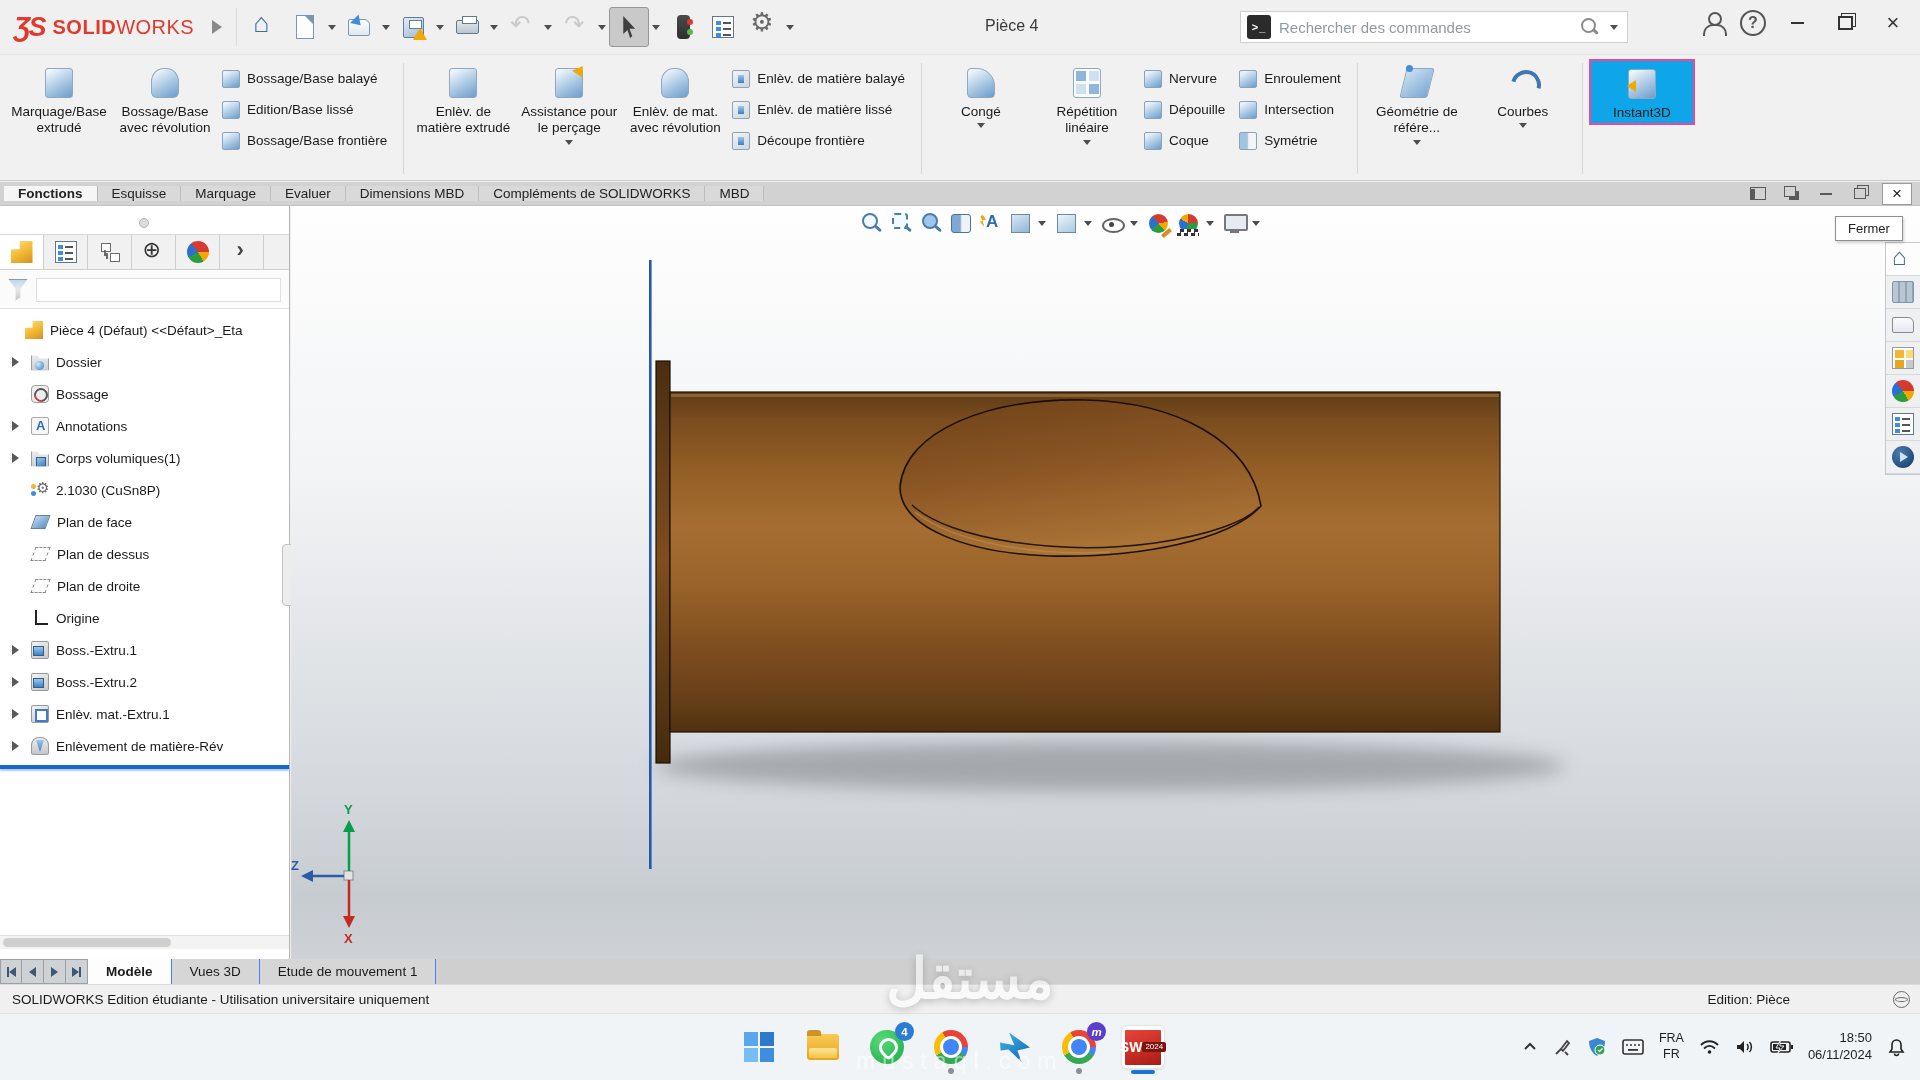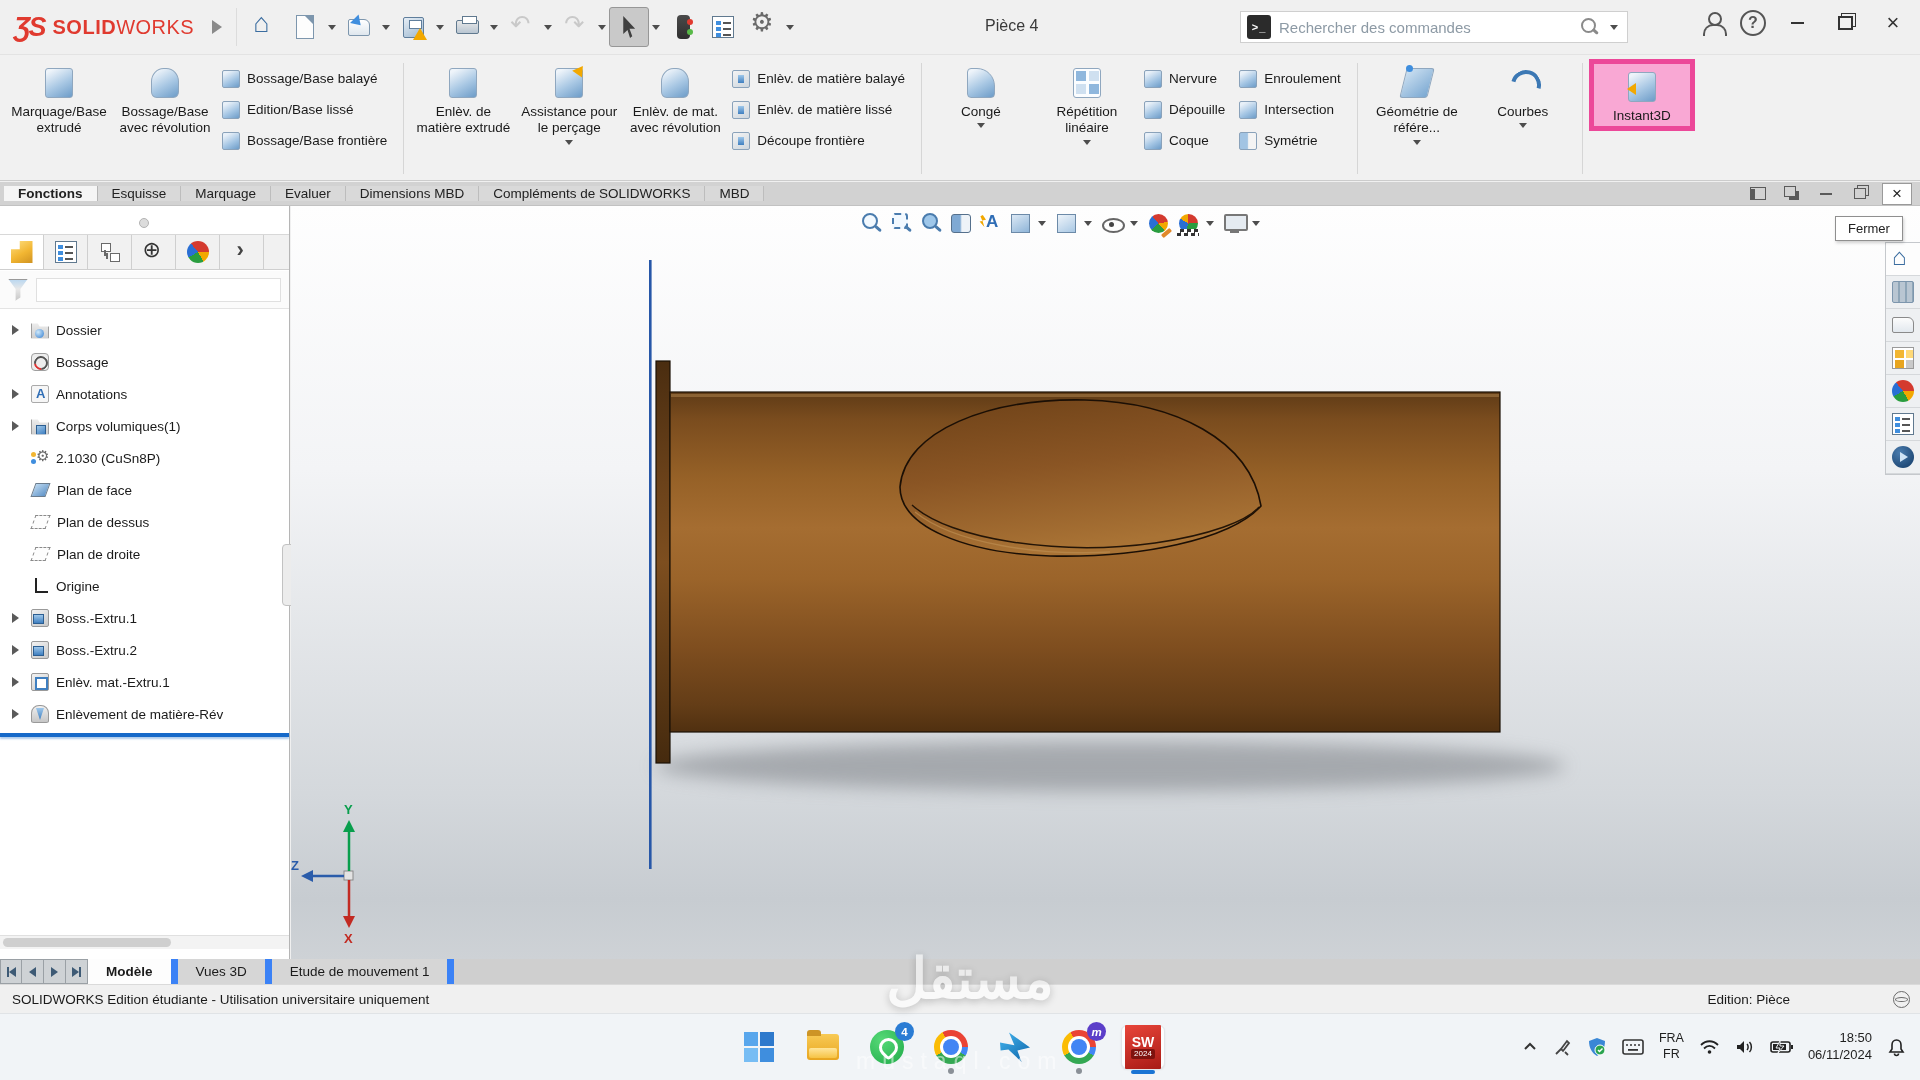--- a/index.html
+++ b/index.html
@@ -58,21 +58,21 @@
   .qa-display-settings { background:#fff; border:1.5px solid #60798f; width:22px; height:22px; margin:2px; }
   .qa-display-settings::before { content:""; position:absolute; left:3px; top:4px; width:5px; height:4px; background:#3f8ede; box-shadow:0 6px 0 #3f8ede, 0 12px 0 #3f8ede; }
   .qa-display-settings::after { content:""; position:absolute; left:10px; top:5px; width:8px; height:2px; background:#555; box-shadow:0 6px 0 #555, 0 12px 0 #555; }
   .qa-options::after { content:"⚙"; font-size:26px; color:#6a6a6a; position:absolute; left:0; top:-7px; }
 
   
   .ribbon { position:absolute; top:55px; left:0; right:0; height:126px; background:#f1f1f1; border-bottom:1px solid #cccccc; display:flex; align-items:stretch; padding:2px 2px 0 2px; }
   .rgroup { display:flex; align-items:flex-start; padding:2px 4px; }
   .rsep { width:1px; background:#d6d6d6; margin:6px 2px; }
   .rbig { display:flex; flex-direction:column; align-items:center; width:106px; padding:5px 2px 2px; gap:3px; line-height:1.22; text-align:center; border:1px solid transparent; }
-  .rbig.active { background:#f9a8d4; border:5px solid #ec4899;justify-content:center; }
+  .rbig.active { background:#0ea5e9; border:2px solid #ec4899;justify-content:center; }
   .rstack { display:flex; flex-direction:column; padding-top:4px; }
   .rrow { display:flex; align-items:center; gap:7px; height:31px; padding:0 10px 0 4px; text-align:left; white-space:nowrap; }
   .ribbon-collapse { position:absolute; right:14px; bottom:10px; width:14px; height:9px; }
   .ribbon-collapse::before { content:""; position:absolute; left:0; top:2px; width:9px; height:9px; border-top:2px solid #555; border-left:2px solid #555; transform:rotate(45deg); }
 
   .ric { width:38px; height:36px; position:relative; flex:none; }
   .ric::before { content:""; position:absolute; inset:3px 5px; background:linear-gradient(150deg,#eef4fa 10%,#a9c8e4 55%,#6d9cc8); border:1px solid #8fa7bf; border-radius:3px; }
   .ric-boss-revolve-big::before, .ric-cut-revolve-big::before { border-radius:45% 45% 20% 20%; }
   .ric-hole-wizard-big::after { content:""; position:absolute; right:2px; top:0; width:0; height:0; border-left:6px solid transparent; border-right:6px solid transparent; border-bottom:10px solid #f2a800; transform:rotate(35deg); }
   .ric-fillet-big::before { border-radius:4px 18px 4px 4px; }
@@ -197,21 +197,21 @@
   .rp-3d-content { border-radius:50%; background:radial-gradient(circle at 35% 30%,#4a7cae,#123a66); }
   .rp-3d-content::after { content:""; position:absolute; left:8px; top:6px; width:0; height:0; border-top:5px solid transparent; border-bottom:5px solid transparent; border-left:8px solid #cfe3f5; }
 
   
   .btabs { position:absolute; top:959px; left:0; right:0; height:25px; background:#c3c3c3; display:flex; align-items:stretch; }
   .bnav { width:22px; display:flex; align-items:center; justify-content:center; background:#ced2d5; border:1px solid #9aa0a5; border-left:none; }
   .bnav:first-child { border-left:1px solid #9aa0a5; }
   .tri-l { width:0; height:0; border-top:5px solid transparent; border-bottom:5px solid transparent; border-right:7px solid #3d5a75; }
   .tri-r { width:0; height:0; border-top:5px solid transparent; border-bottom:5px solid transparent; border-left:7px solid #3d5a75; }
   .bar-v { width:2px; height:10px; background:#3d5a75; }
-  .btab { padding:0 18px; display:flex; align-items:center; background:#d6d6d6; border-right:7px solid #3b82f6; font-size:13.5px; }
+  .btab { padding:0 18px; display:flex; align-items:center; background:#d6d6d6; border-right:1px solid #3b82f6; font-size:13.5px; }
   .btab.active { background:#fdfdfd; font-weight:bold; }
   .btabs-rest { flex:1; background:#cfcfcf; }
 
   
   .status { position:absolute; top:984px; left:0; right:0; height:29px; background:#f0f0f0; border-top:1px solid #dadada; display:flex; align-items:center; padding:0 12px; }
   .status-right { margin-left:auto; padding-right:118px; }
   .status-globe { position:absolute; right:10px; top:6px; width:17px; height:17px; border:1.5px solid #6a6a6a; border-radius:50%; }
   .status-globe::after { content:""; position:absolute; left:1px; top:5px; width:11px; height:3px; border:1.5px solid #6a6a6a; border-radius:50%; }
 
   
@@ -226,21 +226,21 @@
   .app { position:relative; display:inline-block; }
   .app-start { width:30px; height:30px; background:linear-gradient(#58a6ec,#58a6ec) 0 0/14px 14px no-repeat, linear-gradient(#2e79cc,#2e79cc) 16px 0/14px 14px no-repeat, linear-gradient(#77bdf4,#77bdf4) 0 16px/14px 14px no-repeat, linear-gradient(#3f8ede,#3f8ede) 16px 16px/14px 14px no-repeat; }
   .app-explorer { width:32px; height:26px; background:linear-gradient(#f8ca55,#e8a51f); border-radius:3px; }
   .app-explorer::before { content:""; position:absolute; left:0; top:-4px; width:14px; height:6px; background:#cd9426; border-radius:3px 3px 0 0; }
   .app-explorer::after { content:""; position:absolute; left:2px; bottom:2px; width:28px; height:10px; background:linear-gradient(#ffe59a,#f6c344); border-radius:2px; }
   .app-whatsapp { width:34px; height:34px; border-radius:50%; background:radial-gradient(circle at 35% 30%,#56d977,#1faa48); }
   .app-whatsapp::after { content:""; position:absolute; left:9px; top:8px; width:13px; height:13px; border:3.5px solid #fff; border-radius:50% 50% 50% 4px; transform:rotate(-45deg); }
   .app-chrome, .app-chrome-profile { width:34px; height:34px; border-radius:50%; background:conic-gradient(from -30deg,#ea4335 0 120deg,#4285f4 120deg 150deg,#34a853 150deg 270deg,#fbbc05 270deg 360deg); }
   .app-chrome::after, .app-chrome-profile::after { content:""; position:absolute; left:9px; top:9px; width:16px; height:16px; border-radius:50%; background:#4285f4; box-shadow:0 0 0 3px #fff; }
   .app-bird-app { width:30px; height:30px; background:linear-gradient(140deg,#45b6f0,#0c63a8); clip-path:polygon(0 35%,48% 44%,30% 2%,100% 52%,58% 62%,72% 100%,28% 58%,2% 62%); }
-  .app-solidworks { width:36px; height:44px; background:linear-gradient(160deg,#e8453a,#a81b15); border-radius:1px; display:flex; flex-direction:column; align-items:center; justify-content:center; color:#fff; }
+  .app-solidworks { width:36px; height:35px; background:linear-gradient(160deg,#e8453a,#a81b15); border-radius:1px; display:flex; flex-direction:row; align-items:center; justify-content:center; color:#fff; }
   .sw-txt { font-weight:bold; font-size:14px; line-height:1; }
   .sw-year { font-size:8px; line-height:1.2; background:#7e120e; padding:0 3px; border-radius:2px; }
   .tray { position:absolute; right:14px; top:0; height:100%; display:flex; align-items:center; gap:15px; }
   .tray svg { display:block; }
   .lang { display:flex; flex-direction:column; align-items:center; font-size:12.5px; line-height:1.25; color:#1f1f1f; }
   .clock { display:flex; flex-direction:column; align-items:flex-end; font-size:13px; line-height:1.3; color:#1f1f1f; }
 
   
   .wm-main { position:absolute; left:845px; top:946px; width:250px; text-align:center; color:#fff; opacity:.6; font-size:56px; font-weight:bold; text-shadow:0 2px 8px rgba(0,0,0,.35); z-index:40; pointer-events:none; }
   .wm-sub { position:absolute; left:856px; top:1048px; width:280px; color:#fff; opacity:.5; font-size:23px; letter-spacing:7px; z-index:41; pointer-events:none; }
@@ -474,20 +474,25 @@
         </button>
         <button class="ptab">
           <span class="pt pt-expand-tabs"></span>
         </button>
       </div>
     <div class="pfilter">
       <span class="funnel"></span>
       <span class="pfilter-field"></span>
     </div>
     <div class="tree" id="tree">
+        <div class="trow">
+          <span class="texp"></span>
+          <span class="ic ic-part"></span>
+          <span>Pièce 4 (Défaut) &lt;&lt;Défaut&gt;_Eta</span>
+        </div>
         <div class="trow child">
           <span class="texp on"></span>
           <span class="ic ic-folder-history"></span>
           <span>Dossier</span>
         </div>
         <div class="trow child">
           <span class="texp"></span>
           <span class="ic ic-sensors"></span>
           <span>Bossage</span>
         </div>

